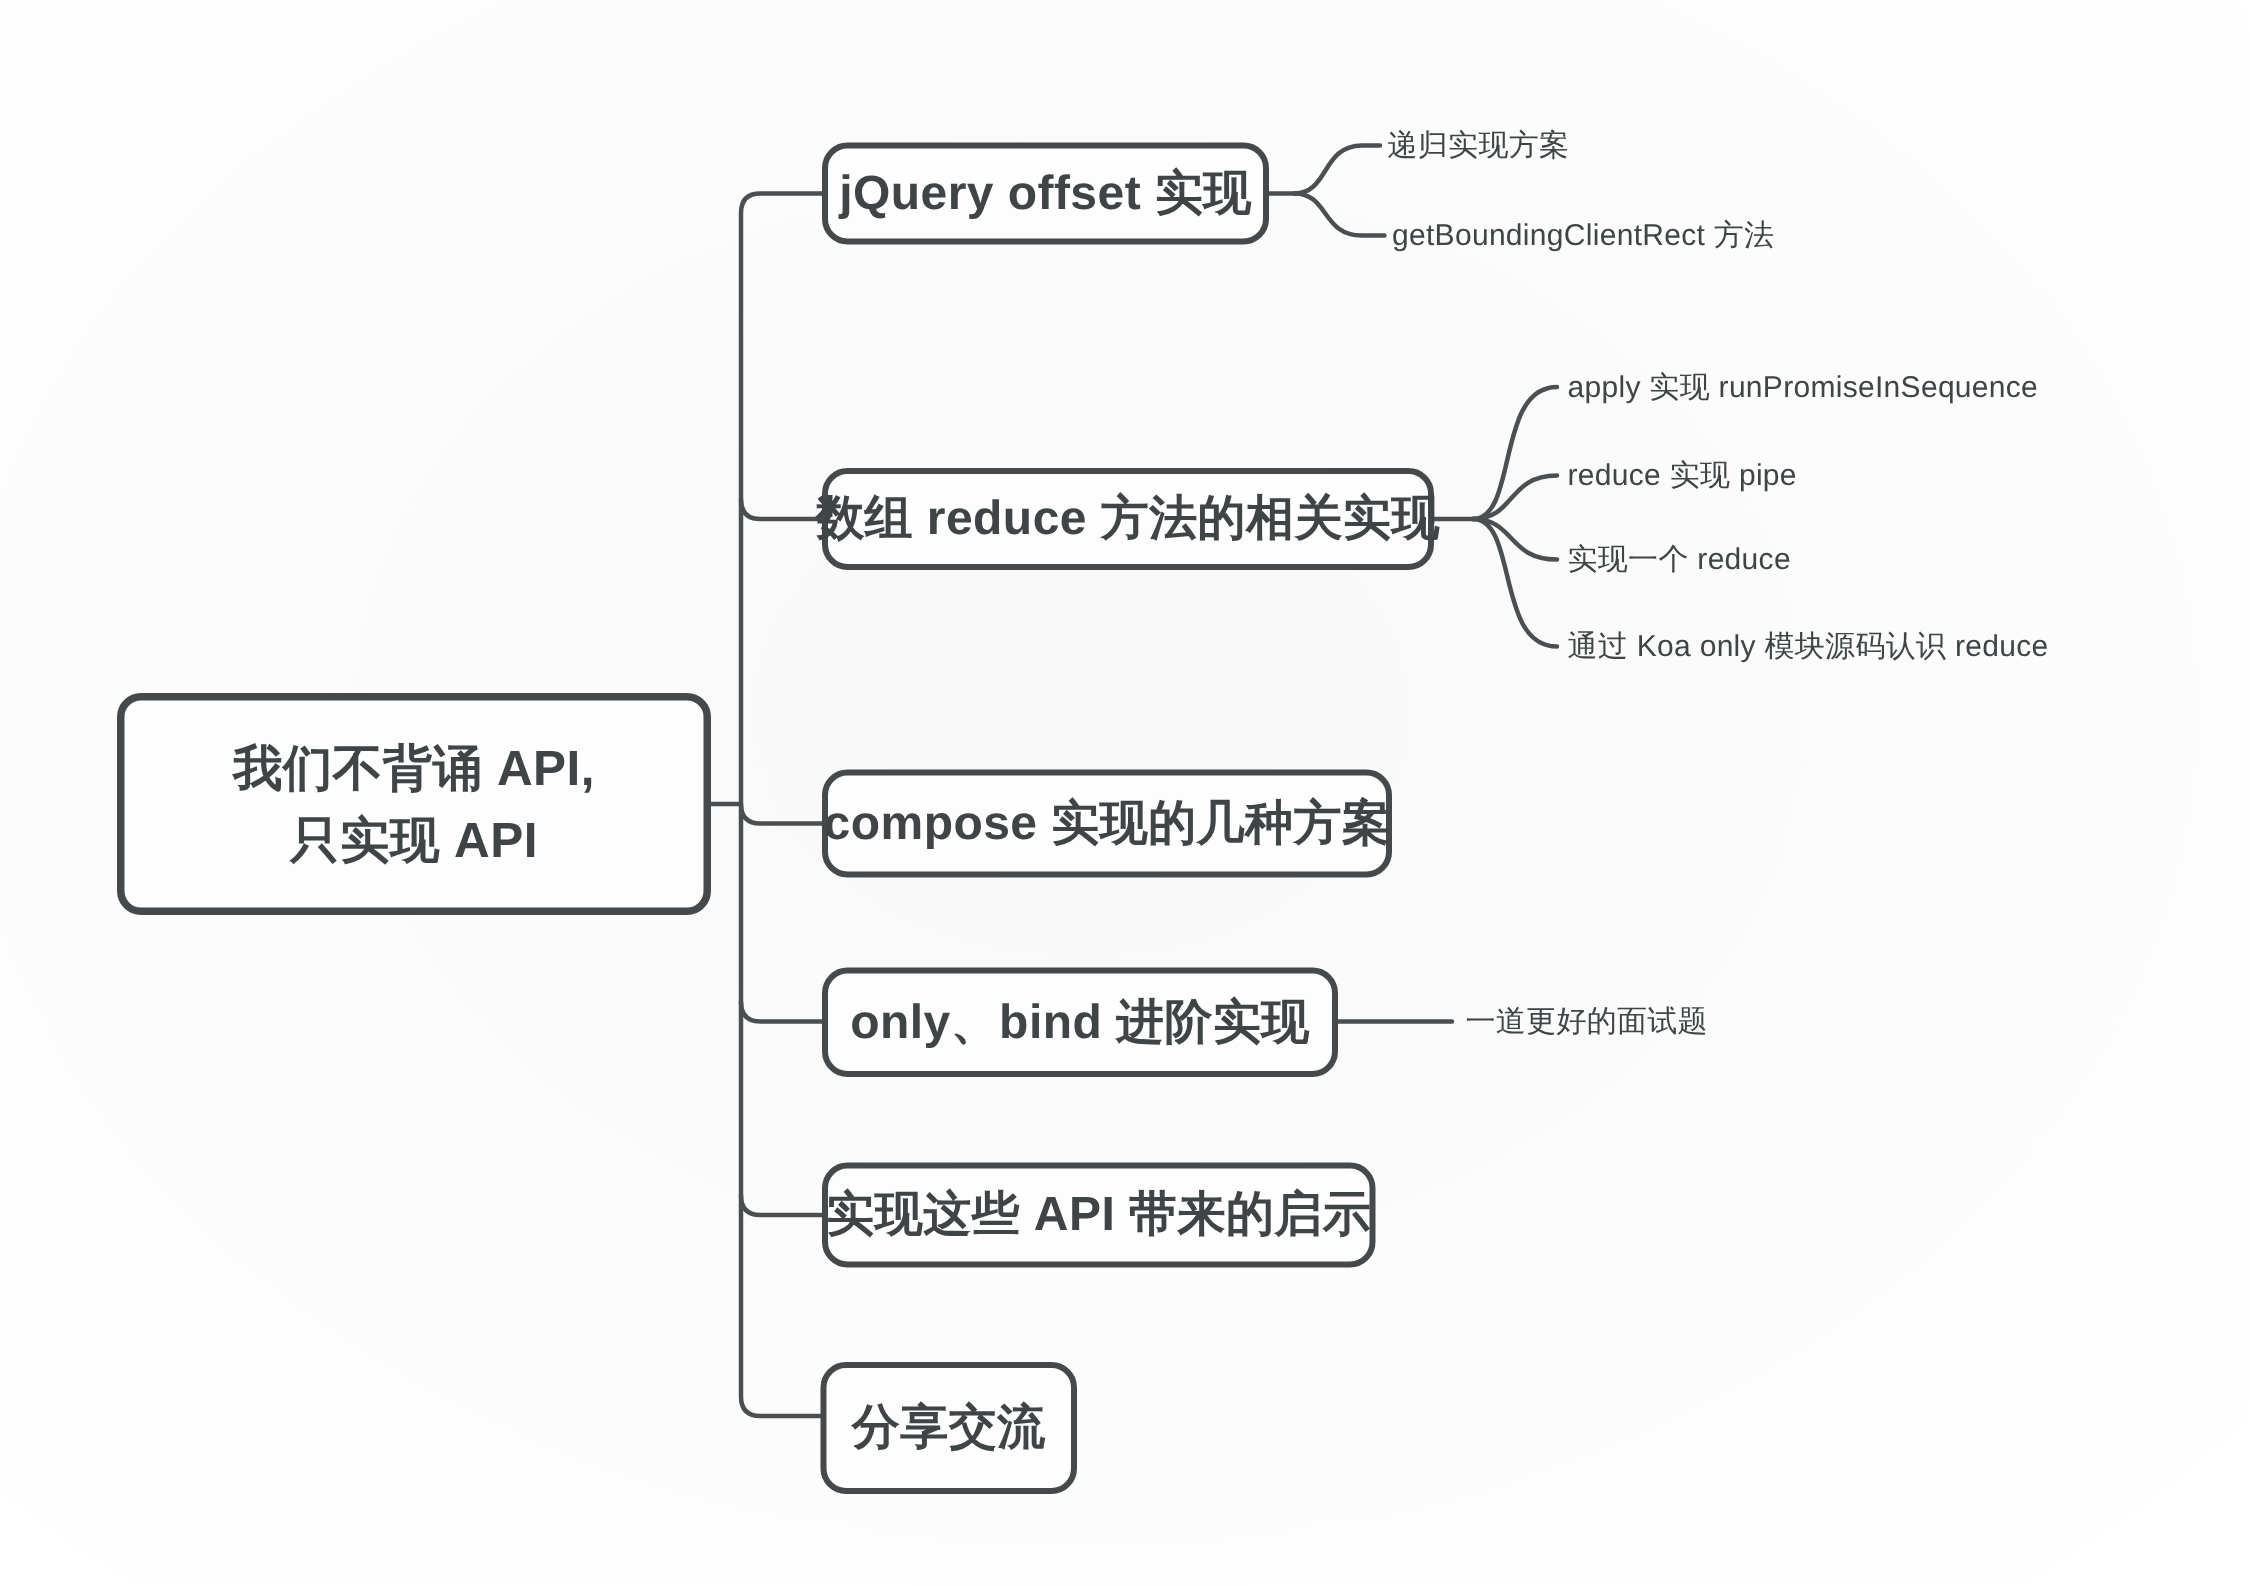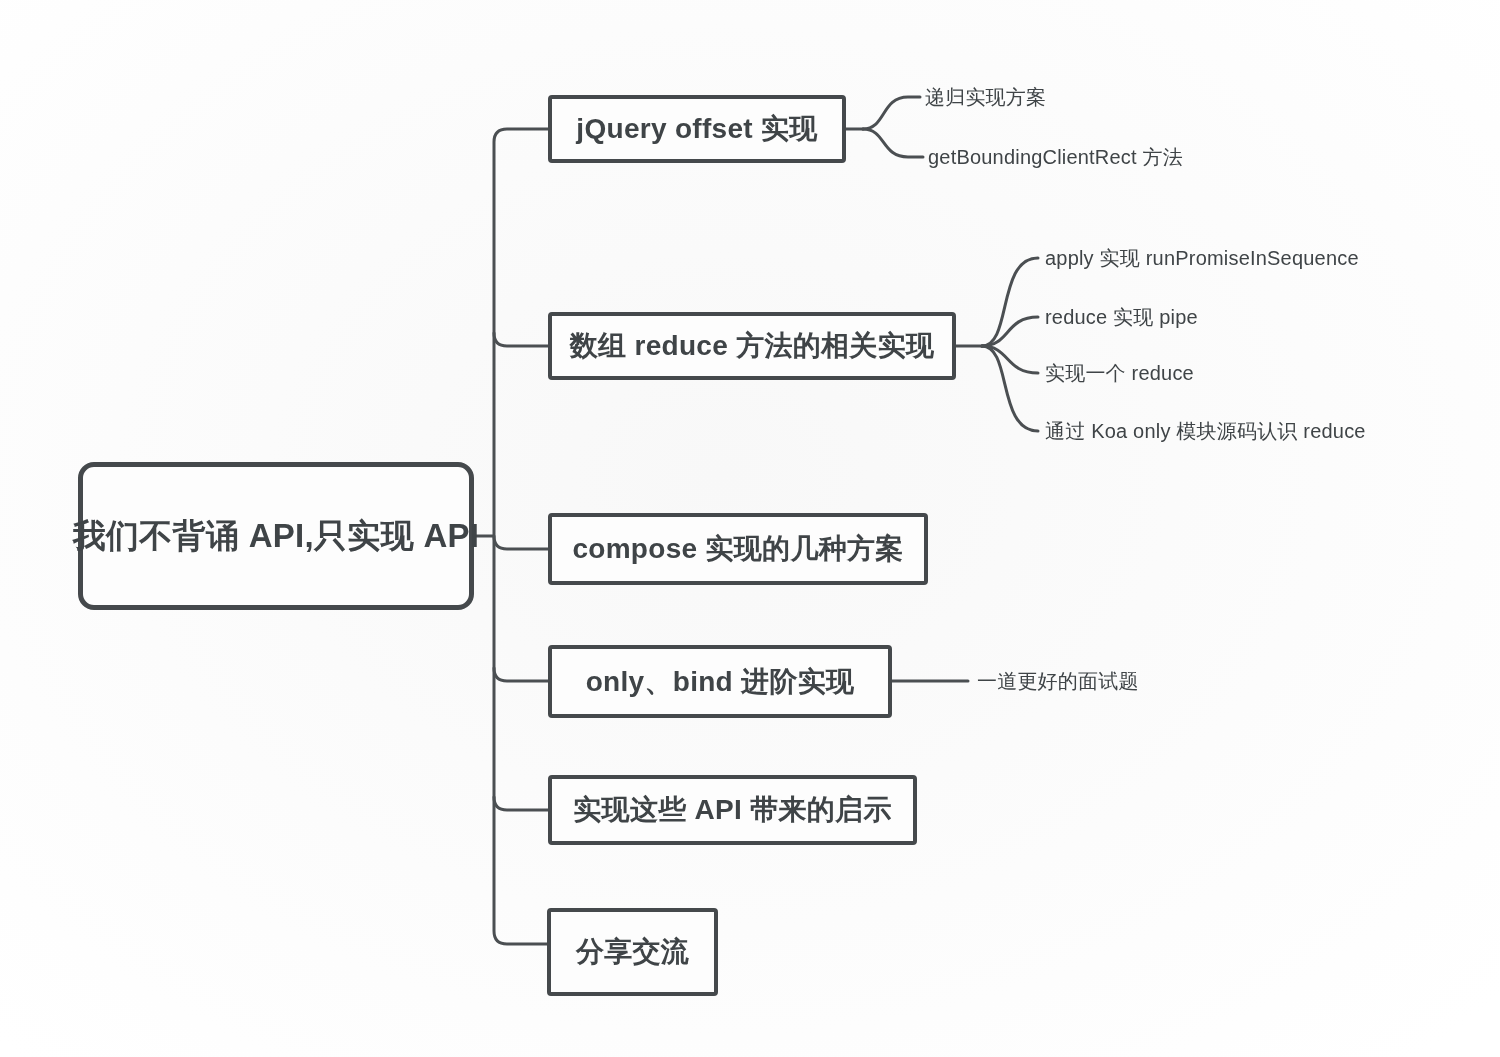--- a/index.html
+++ b/index.html
@@ -7,27 +7,27 @@
   .canvas {
     position:relative; width:1500px; height:1057px; overflow:hidden;
     background:radial-gradient(ellipse at 48% 45%, #f8f8f8 0%, #fcfcfc 55%, #ffffff 95%);
     font-family:"Liberation Sans","DejaVu Sans",sans-serif;
     color:#3f4447;
   }
   svg.links { position:absolute; left:0; top:0; width:1500px; height:1057px; }
   svg.links path { fill:none; stroke:#4b4f52; stroke-width:3; stroke-linecap:round; }
   .node {
     position:absolute; display:flex; align-items:center; justify-content:center;
-    background:#fdfdfd; border:4px solid #45494c; border-radius:4px;
-    font-weight:bold; font-size:28px; white-space:nowrap; letter-spacing:0.3px;
+    background:#fdfdfd; border:4px solid #45494c; border-radius:17px;
+    font-weight:bold; font-size:32px; white-space:nowrap; letter-spacing:0.3px;
     cursor:default;
   }
   .node.root {
     border-width:5px; border-radius:16px; font-size:33px;
-    flex-direction:row; line-height:1.45; text-align:center;
+    flex-direction:column; line-height:1.45; text-align:center;
   }
   .leaf {
     position:absolute; transform:translateY(-50%);
     font-size:20px; font-weight:500; white-space:nowrap; letter-spacing:0.2px;
   }
   
   .n-root  { left:78px;  top:462px; width:396px; height:148px; }
   .n-b0    { left:548px; top:95px;  width:298px; height:68px; }
   .n-b1    { left:548px; top:312px; width:408px; height:68px; }
   .n-b2    { left:548px; top:513px; width:380px; height:72px; }

